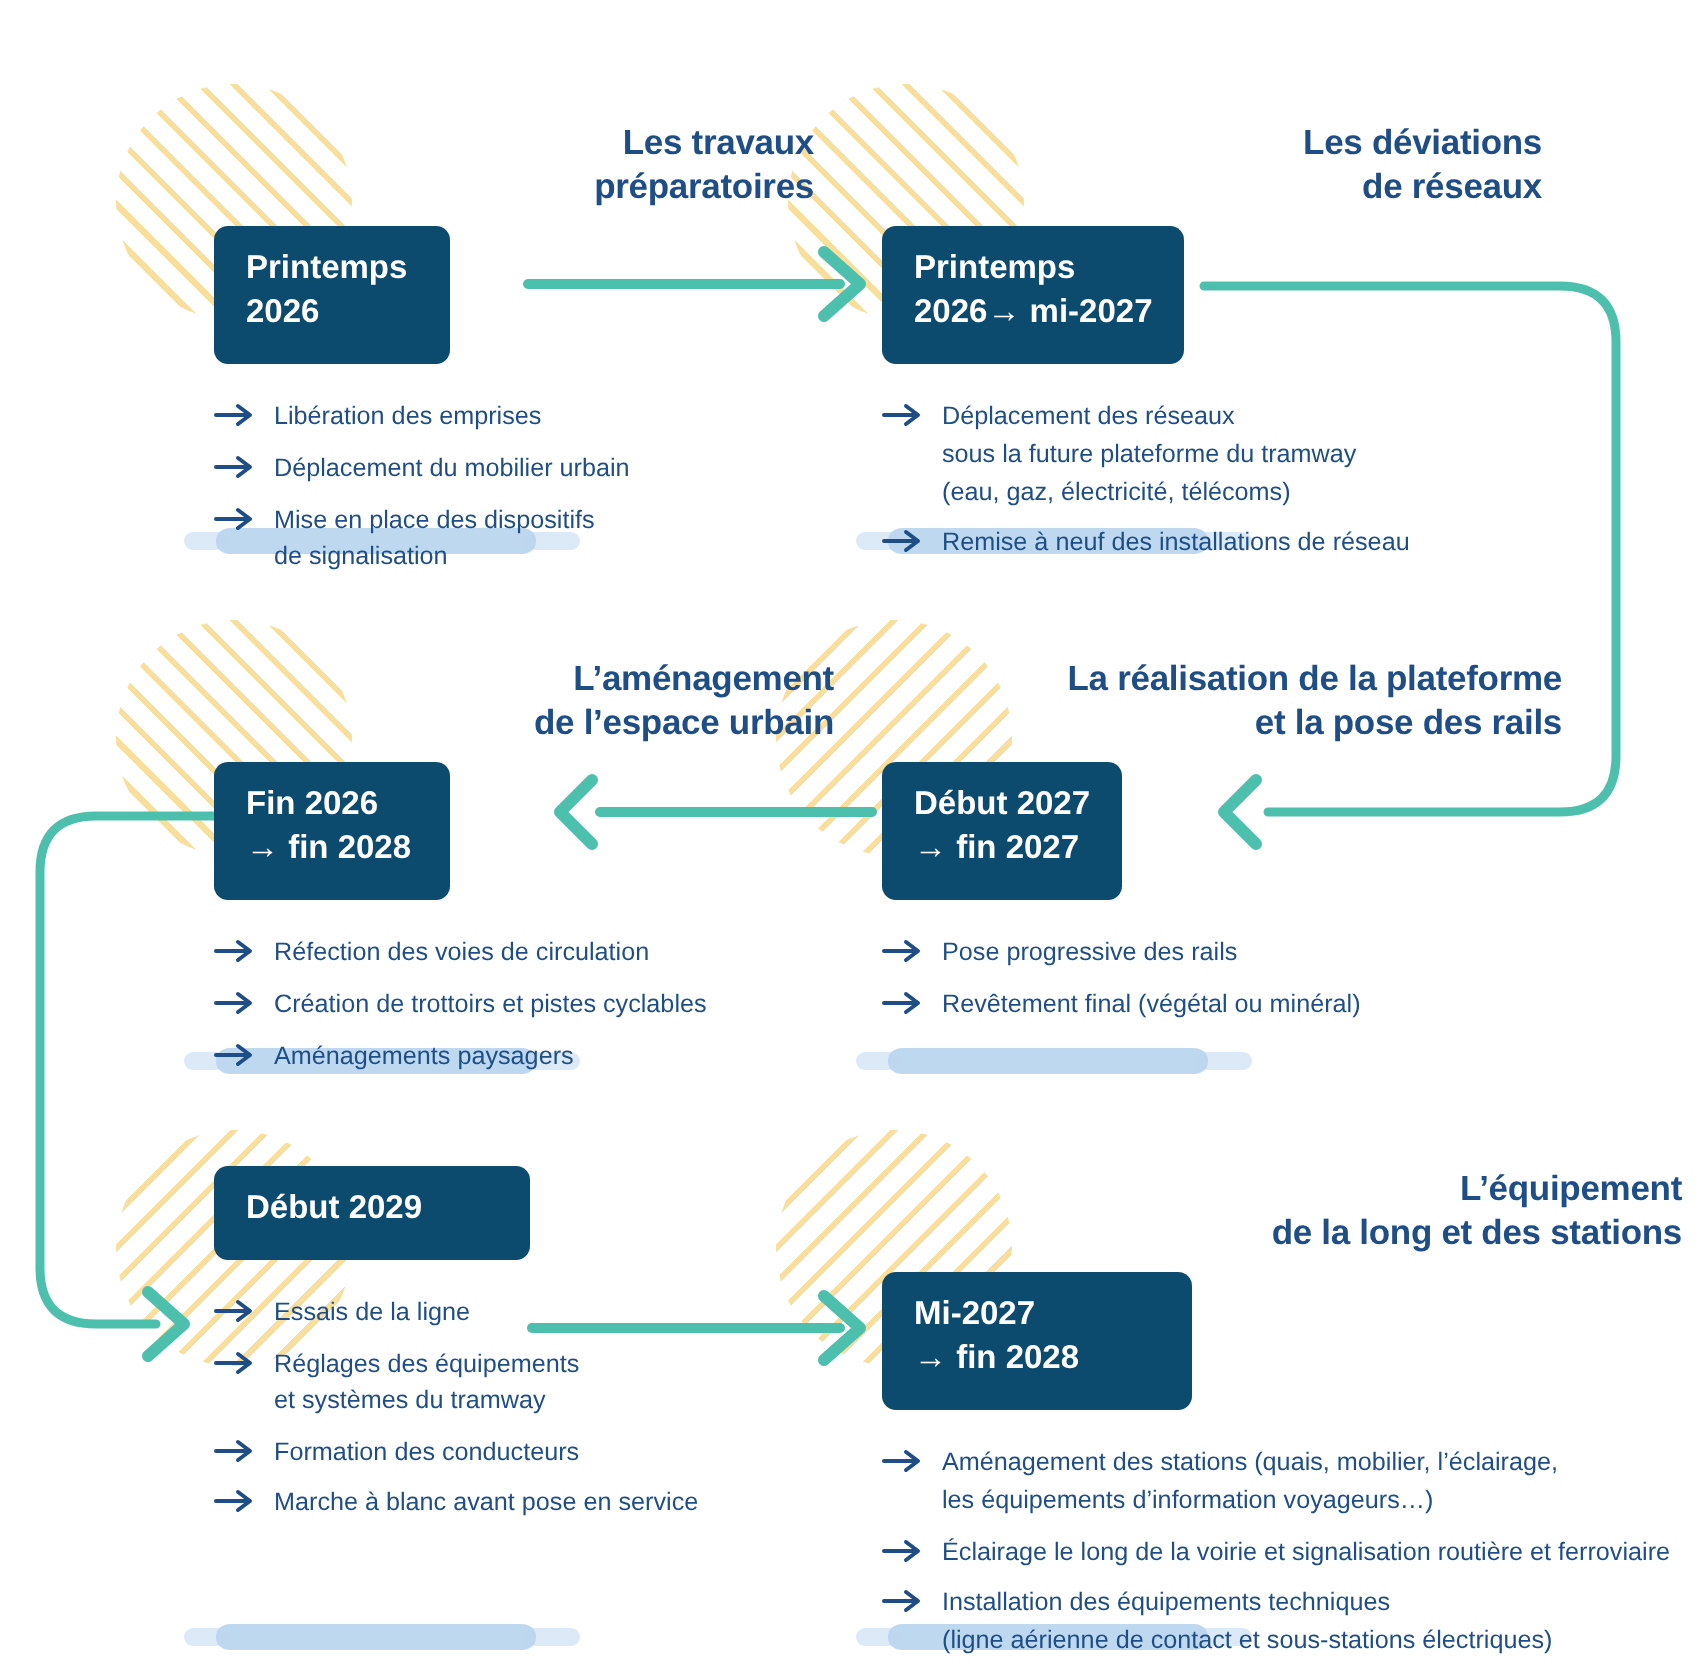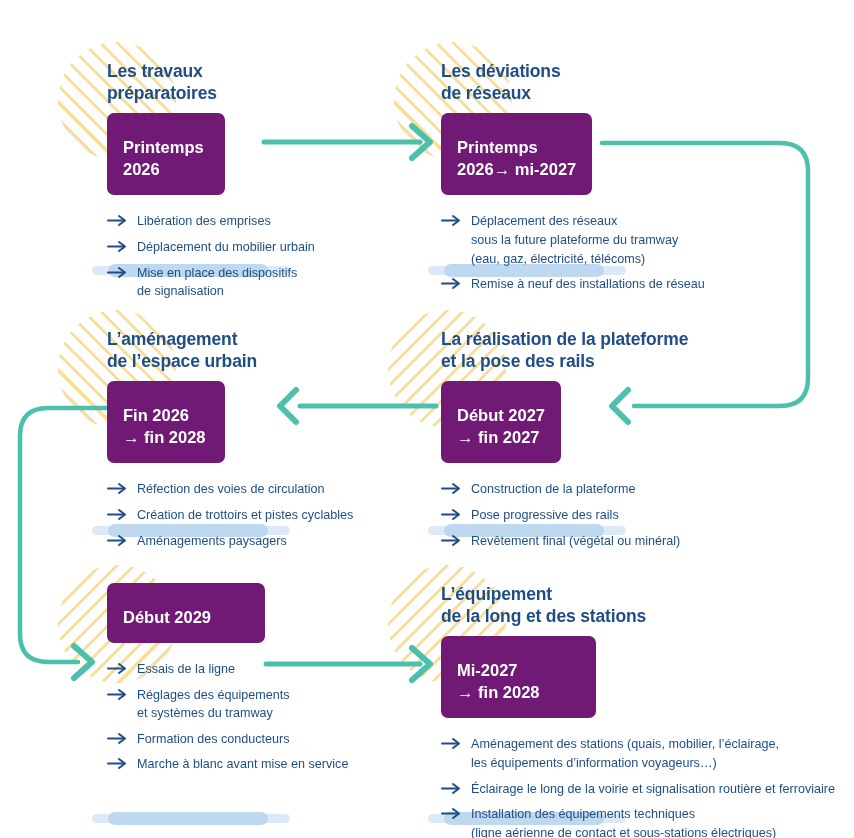--- a/index.html
+++ b/index.html
@@ -48,30 +48,31 @@
   
   .block{position:absolute;z-index:3;}
   .block-title{
     font-size:17.5px;
     font-weight:bold;
     line-height:1.27;
     color:#1F4E87;
     letter-spacing:-0.15px;
     margin:0 0 9px 0;
     white-space:pre-line;
+    text-align:right;
   }
   .badge{
     display:inline-block;
-    background:#701a75;
+    background:#0c4a6e;
     color:#ffffff;
     border-radius:7px;
     font-size:16.5px;
     font-weight:bold;
     line-height:1.33;
-    padding:24px 16px 14px 16px;
+    padding:11px 16px 14px 16px;
     white-space:pre-line;
     min-width:118px;
     box-sizing:border-box;
   }
   ul.items{
     list-style:none;
     margin:17px 0 0 0;
     padding:0;
   }
   ul.items li{
@@ -209,24 +210,20 @@
 
   <div class="block" style="left:441px;top:328px;width:340px;">
     <h2 class="block-title">La réalisation de la plateforme
 et la pose des rails</h2>
     <div class="badge">Début 2027
 →  fin 2027</div>
     <ul class="items">
       <li><span class="bullet"><svg width="21" height="15" viewBox="0 0 21 15">
               <line x1="1" y1="7.5" x2="16" y2="7.5" stroke="#1F4E87" stroke-width="2" stroke-linecap="round"></line>
               <polyline points="12,3 18,7.5 12,12" fill="none" stroke="#1F4E87" stroke-width="2" stroke-linecap="round" stroke-linejoin="round"></polyline>
-            </svg></span><span>Construction de la plateforme</span></li>
-      <li><span class="bullet"><svg width="21" height="15" viewBox="0 0 21 15">
-              <line x1="1" y1="7.5" x2="16" y2="7.5" stroke="#1F4E87" stroke-width="2" stroke-linecap="round"></line>
-              <polyline points="12,3 18,7.5 12,12" fill="none" stroke="#1F4E87" stroke-width="2" stroke-linecap="round" stroke-linejoin="round"></polyline>
             </svg></span><span>Pose progressive des rails</span></li>
       <li><span class="bullet"><svg width="21" height="15" viewBox="0 0 21 15">
               <line x1="1" y1="7.5" x2="16" y2="7.5" stroke="#1F4E87" stroke-width="2" stroke-linecap="round"></line>
               <polyline points="12,3 18,7.5 12,12" fill="none" stroke="#1F4E87" stroke-width="2" stroke-linecap="round" stroke-linejoin="round"></polyline>
             </svg></span><span>Revêtement final (végétal ou minéral)</span></li>
     </ul>
   </div>
 
   <div class="block" style="left:107px;top:583px;width:300px;">
     <div class="badge" style="min-width:158px;">Début 2029</div>
@@ -240,21 +237,21 @@
               <polyline points="12,3 18,7.5 12,12" fill="none" stroke="#1F4E87" stroke-width="2" stroke-linecap="round" stroke-linejoin="round"></polyline>
             </svg></span><span>Réglages des équipements
 et systèmes du tramway</span></li>
       <li><span class="bullet"><svg width="21" height="15" viewBox="0 0 21 15">
               <line x1="1" y1="7.5" x2="16" y2="7.5" stroke="#1F4E87" stroke-width="2" stroke-linecap="round"></line>
               <polyline points="12,3 18,7.5 12,12" fill="none" stroke="#1F4E87" stroke-width="2" stroke-linecap="round" stroke-linejoin="round"></polyline>
             </svg></span><span>Formation des conducteurs</span></li>
       <li><span class="bullet"><svg width="21" height="15" viewBox="0 0 21 15">
               <line x1="1" y1="7.5" x2="16" y2="7.5" stroke="#1F4E87" stroke-width="2" stroke-linecap="round"></line>
               <polyline points="12,3 18,7.5 12,12" fill="none" stroke="#1F4E87" stroke-width="2" stroke-linecap="round" stroke-linejoin="round"></polyline>
-            </svg></span><span>Marche à blanc avant mise en service</span></li>
+            </svg></span><span>Marche à blanc avant pose en service</span></li>
     </ul>
   </div>
 
   <div class="block" style="left:441px;top:583px;width:400px;">
     <h2 class="block-title">L’équipement
 de la long et des stations</h2>
     <div class="badge" style="min-width:155px;">Mi-2027
 →  fin 2028</div>
     <ul class="items">
       <li><span class="bullet"><svg width="21" height="15" viewBox="0 0 21 15">

